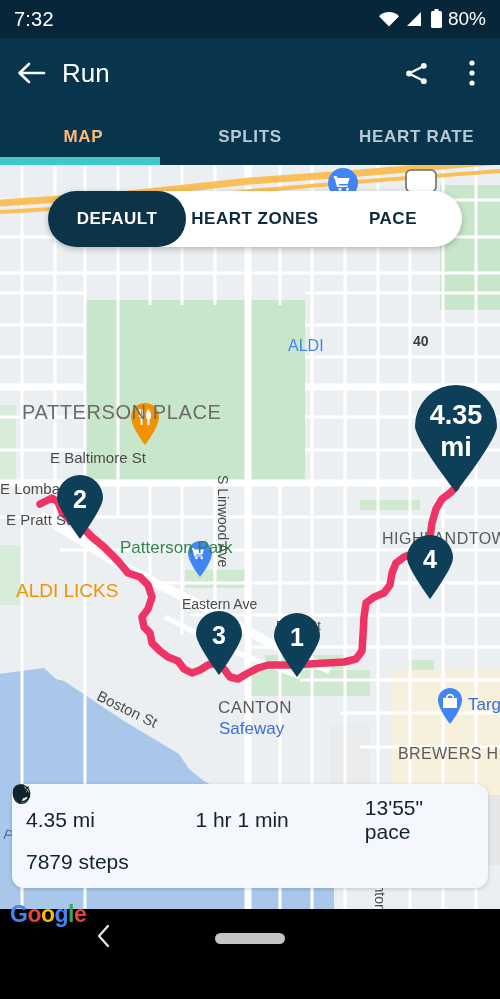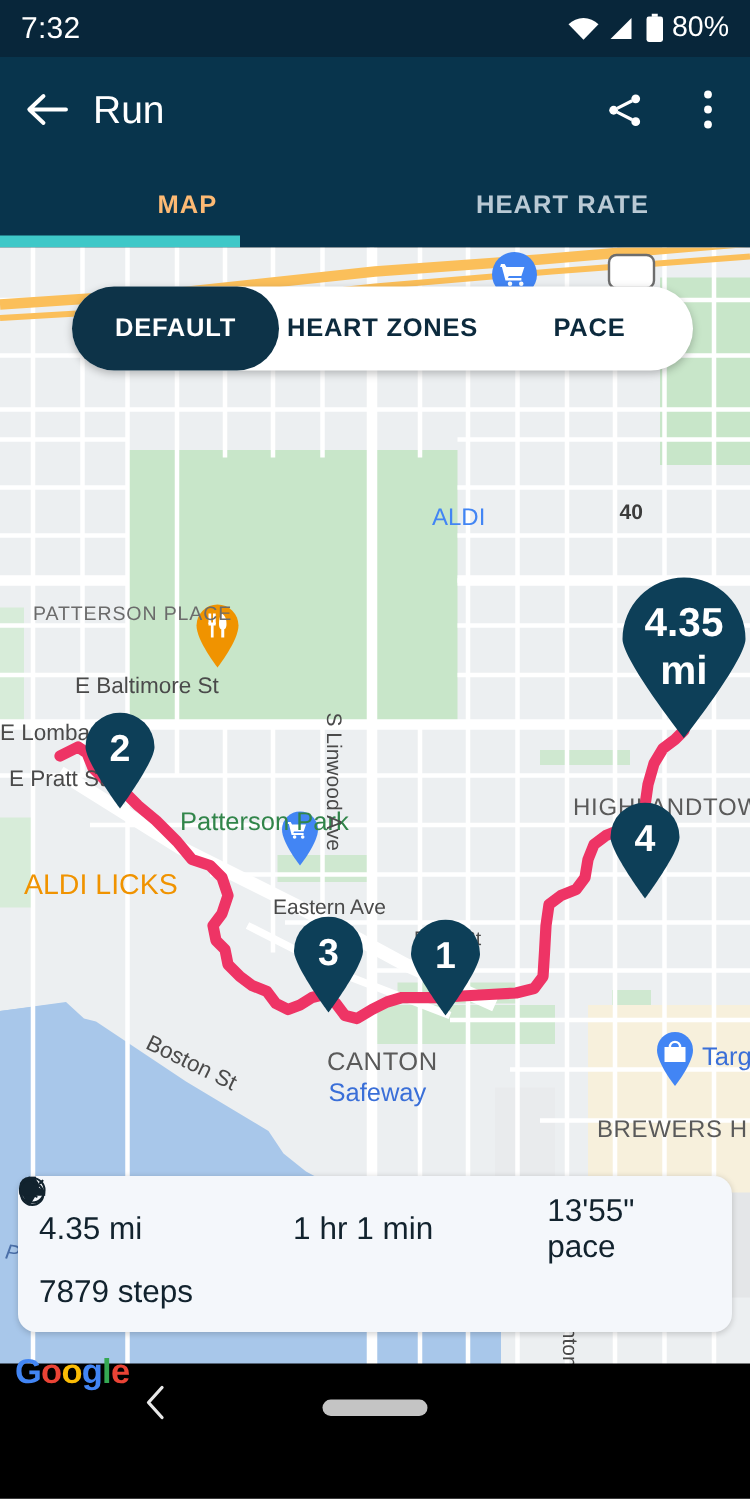--- a/index.html
+++ b/index.html
@@ -112,20 +112,21 @@
       <svg width="8" height="28" viewBox="0 0 8 28">
         <circle cx="4" cy="4" r="2.6" fill="#fff"></circle>
         <circle cx="4" cy="14" r="2.6" fill="#fff"></circle>
         <circle cx="4" cy="24" r="2.6" fill="#fff"></circle>
       </svg>
     </div>
   </div>
 
   <div class="tabbar">
     <div class="tab active">MAP</div>
+    <div class="tab">SPLITS</div>
     <div class="tab">HEART RATE</div>
   </div>
   <div class="tab-indicator"></div>
 
   <div class="map">
 
     <svg width="500" height="775" viewBox="0 0 500 775">
 
       <rect x="0" y="0" width="500" height="775" fill="#eceff1"></rect>
 
@@ -263,21 +264,21 @@
 
       <g transform="translate(406,5)">
         <rect x="0" y="0" width="30" height="22" rx="5" fill="#ffffff" stroke="#6d6d6d" stroke-width="1.6"></rect>
       </g>
     </svg>
 
     <div class="maplabel" style="left:413px;top:168px;font-size:14px;font-weight:700;color:#3c3c3c;">40</div>
 
     <div class="maplabel" style="left:288px;top:172px;font-size:16px;color:#4285F4;font-weight:500;">ALDI</div>
 
-    <div class="maplabel" style="left:22px;top:236px;font-size:13px;color:#6b6b6b;letter-spacing:.6px;">PATTERSON PLACE</div>
+    <div class="maplabel" style="left:22px;top:236px;font-size:20px;color:#6b6b6b;letter-spacing:.6px;">PATTERSON PLACE</div>
 
     <div class="maplabel" style="left:50px;top:284px;font-size:15px;color:#4a4a4a;">E Baltimore St</div>
     <div class="maplabel" style="left:0px;top:315px;font-size:15px;color:#4a4a4a;">E Lombard St</div>
     <div class="maplabel" style="left:6px;top:346px;font-size:15px;color:#4a4a4a;">E Pratt St</div>
 
     <div class="maplabel" style="left:120px;top:341px;font-size:17px;color:#31854a;margin-top:32px;">Patterson Park</div>
 
     <div class="maplabel" style="left:231px;top:310px;font-size:14px;color:#4a4a4a;transform:rotate(90deg);transform-origin:left top;">S Linwood Ave</div>
 
     <div class="maplabel" style="left:378px;top:172px;font-size:13px;color:#4a4a4a;transform:rotate(90deg);transform-origin:left top;opacity:0;">S Clinton St</div>

